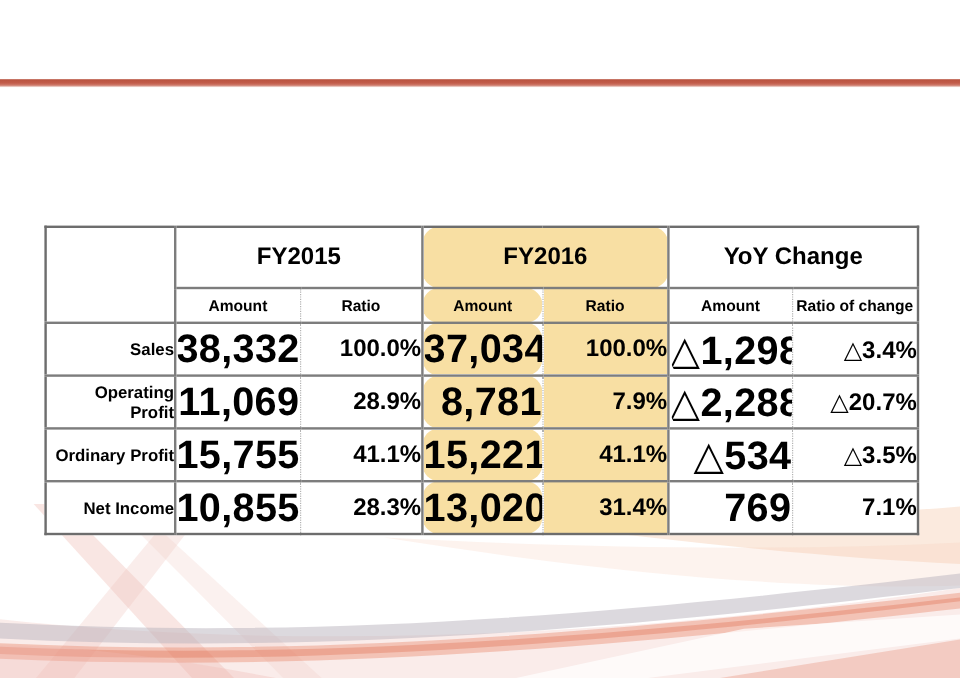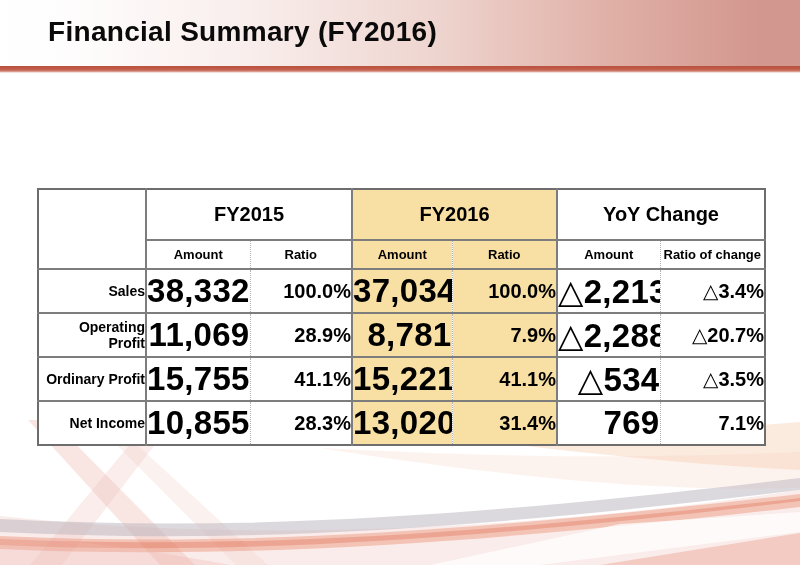--- a/index.html
+++ b/index.html
@@ -62,21 +62,21 @@
   }
   table.fin th, table.fin td {
     padding: 0;
     margin: 0;
     overflow: hidden;
     color: #000000;
     background: #ffffff;
     vertical-align: middle;
   }
   tr.hline > th, tr.hline > td { border-top: 2px solid #7d7d7d; margin-left: 11px; }
-  .v-solid { border-left: 2px solid #7d7d7d; }
+  .v-solid { border-left: 2px solid #7d7d7d; border-radius: 14px; }
   .v-dot   { border-left: 1px dotted #b3b3b3; }
   .hl { background: #f8dfa3 !important; }
 
   th.group {
     height: 49px;
     font-size: 20px;
     font-weight: bold;
     text-align: center;
   }
   th.corner { background:#ffffff; }
@@ -109,23 +109,20 @@
     text-align: right;
     padding-right: 6px;
     white-space: nowrap;
   }
 </style>
 </head>
 <body>
 
 <div class="slide">
 
-  <div class="header-band">
-    <div class="slide-title">Financial Summary (FY2016)</div>
-  </div>
   <div class="header-rule"></div>
 
   <svg class="deco-svg" viewBox="0 0 800 145" preserveAspectRatio="none">
 
     <path d="M390 10 C540 28 670 44 800 50 L800 2 C660 14 520 14 390 10 Z" fill="#f2c09f" opacity="0.34"></path>
     <path d="M320 28 C520 60 680 72 800 68 L800 32 C640 40 470 36 320 28 Z" fill="#f6cab2" opacity="0.22"></path>
 
     <path d="M0 96 C240 122 520 112 800 70 L800 145 L0 145 Z" fill="#f0c9c2" opacity="0.35"></path>
 
     <path d="M28 0 L52 0 L195 145 L160 145 Z" fill="#ecb3a9" opacity="0.33"></path>
@@ -169,21 +166,21 @@
           <th class="sub v-solid">Amount</th>
           <th class="sub v-dot">Ratio of change</th>
         </tr>
 
         <tr class="hline">
           <td class="lbl">Sales</td>
           <td class="amt v-solid">38,332</td>
           <td class="rat v-dot">100.0%</td>
           <td class="amt v-solid hl">37,034</td>
           <td class="rat v-dot hl">100.0%</td>
-          <td class="amt v-solid">△2,213</td>
+          <td class="amt v-solid">△1,298</td>
           <td class="rat v-dot">△3.4%</td>
         </tr>
 
         <tr class="hline">
           <td class="lbl">Operating Profit</td>
           <td class="amt v-solid">11,069</td>
           <td class="rat v-dot">28.9%</td>
           <td class="amt v-solid hl">8,781</td>
           <td class="rat v-dot hl">7.9%</td>
           <td class="amt v-solid">△2,288</td>

